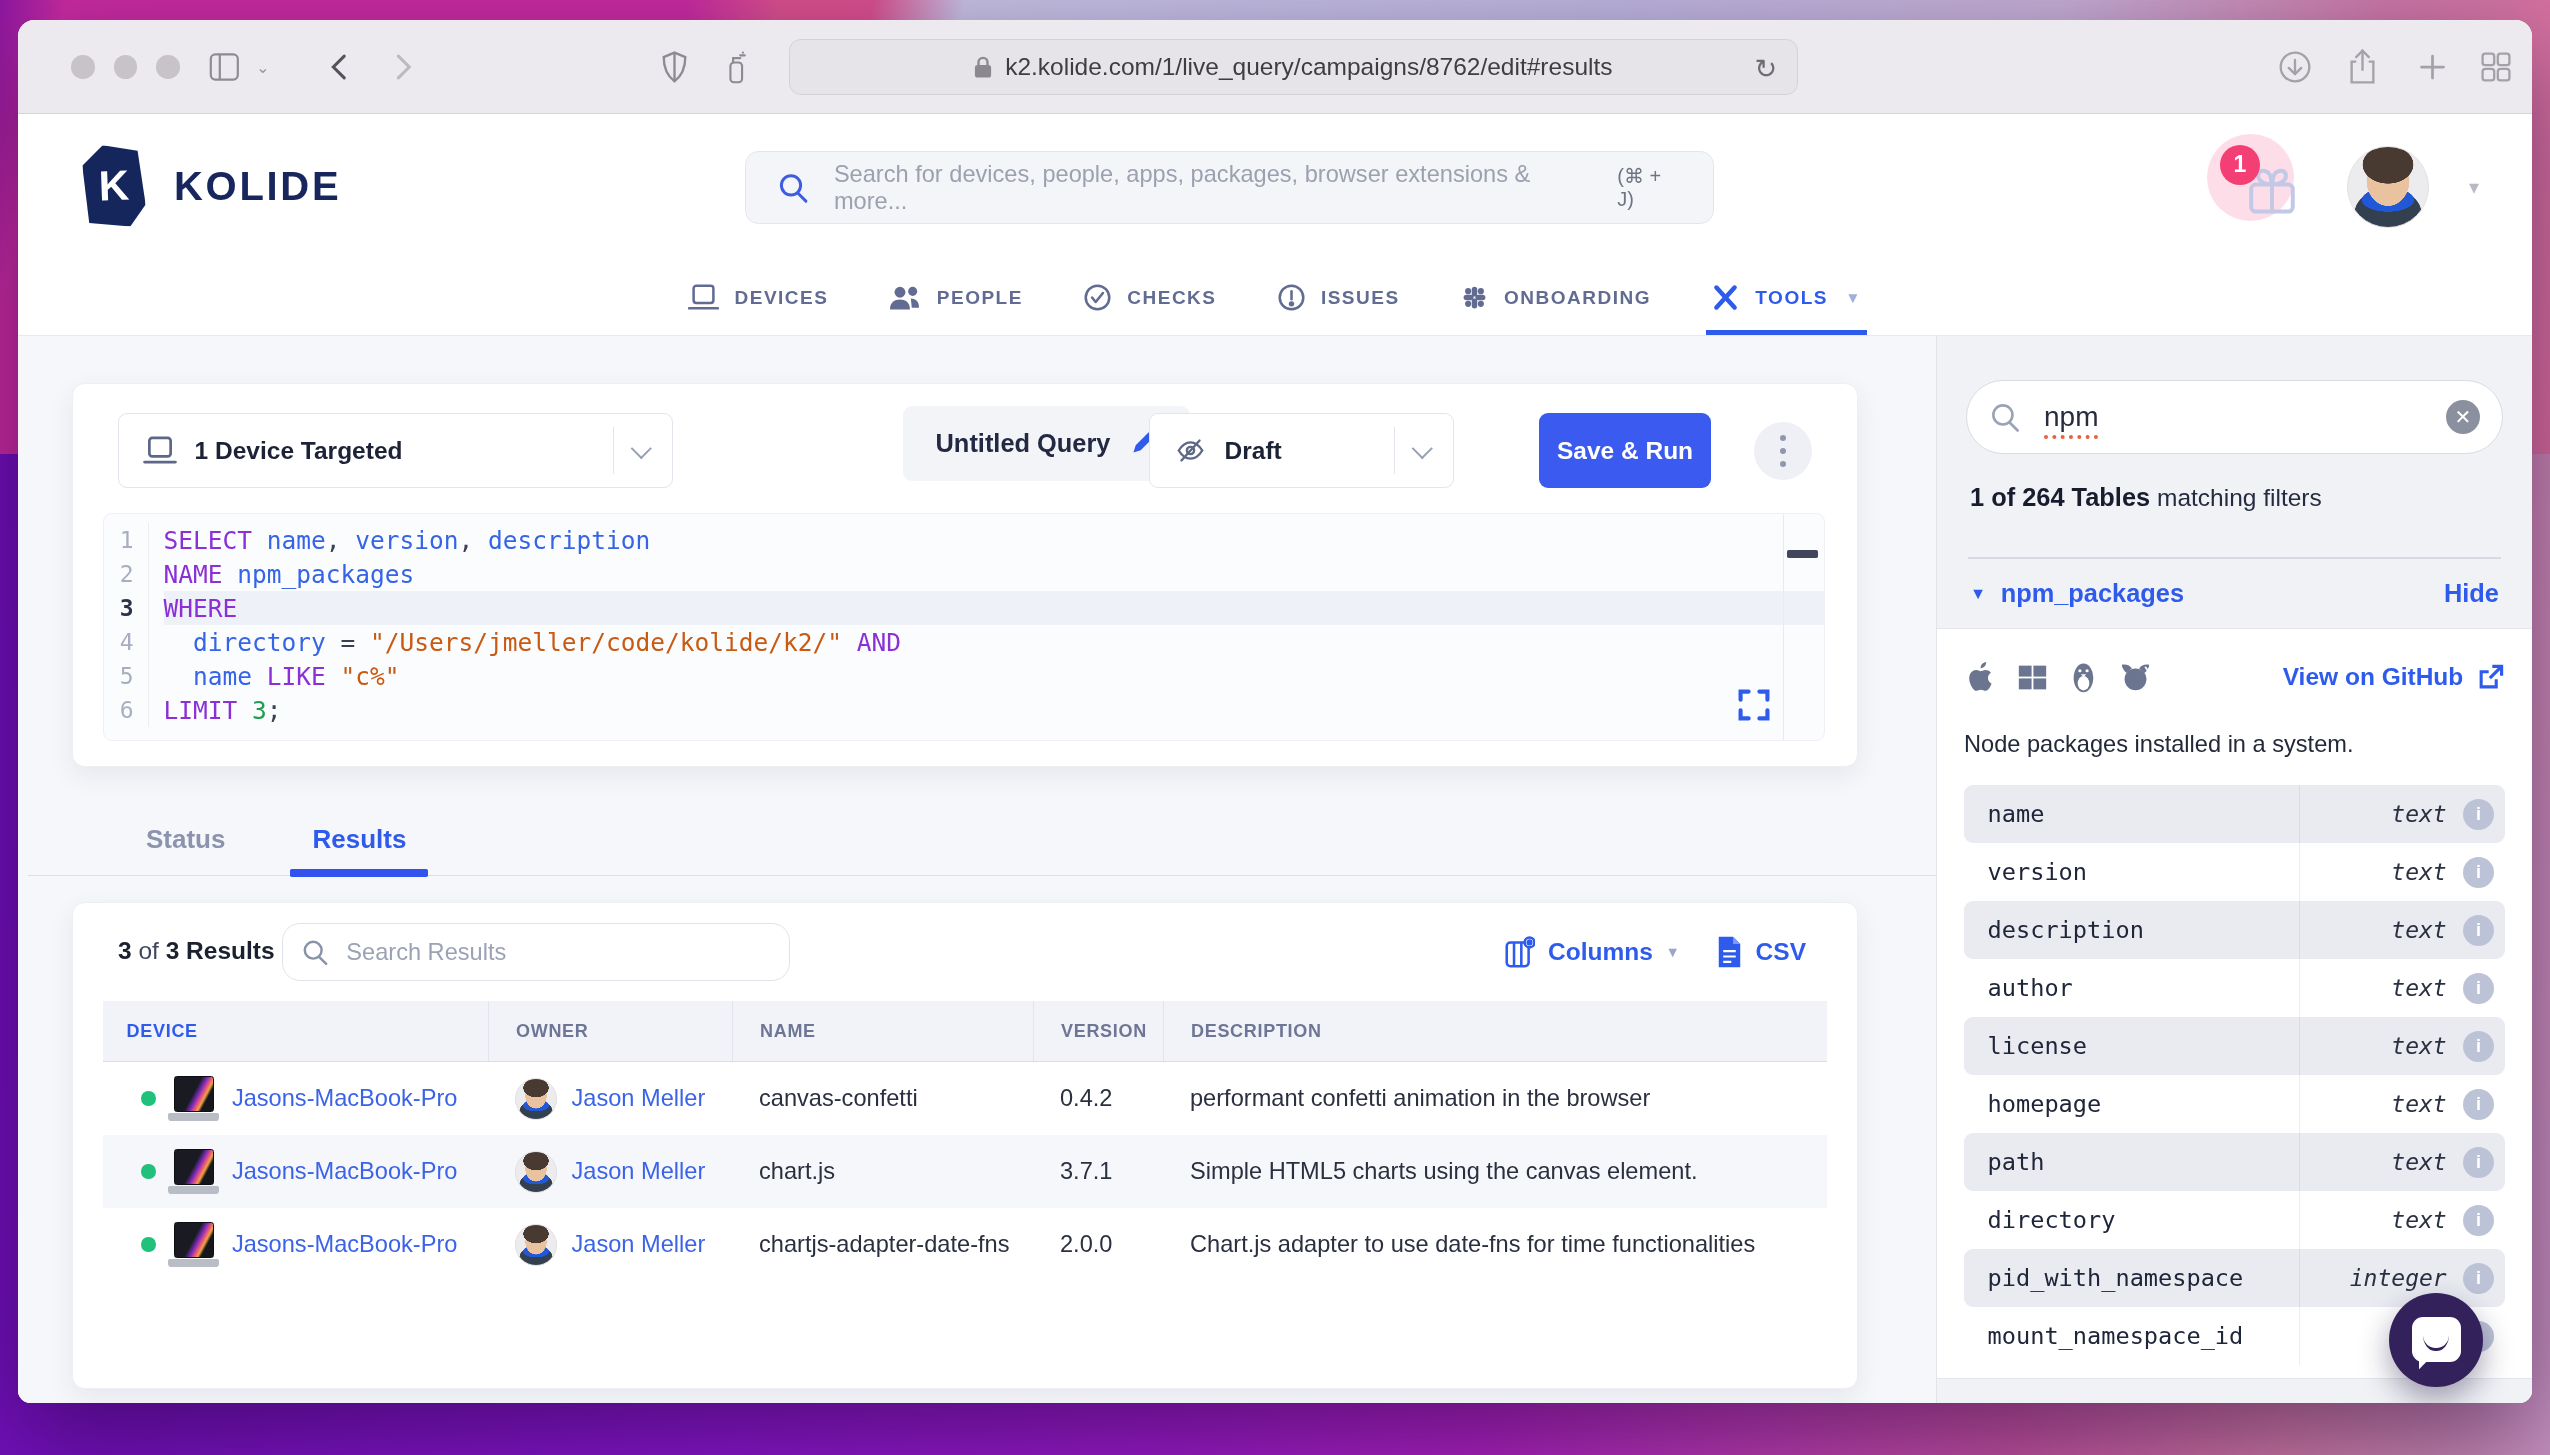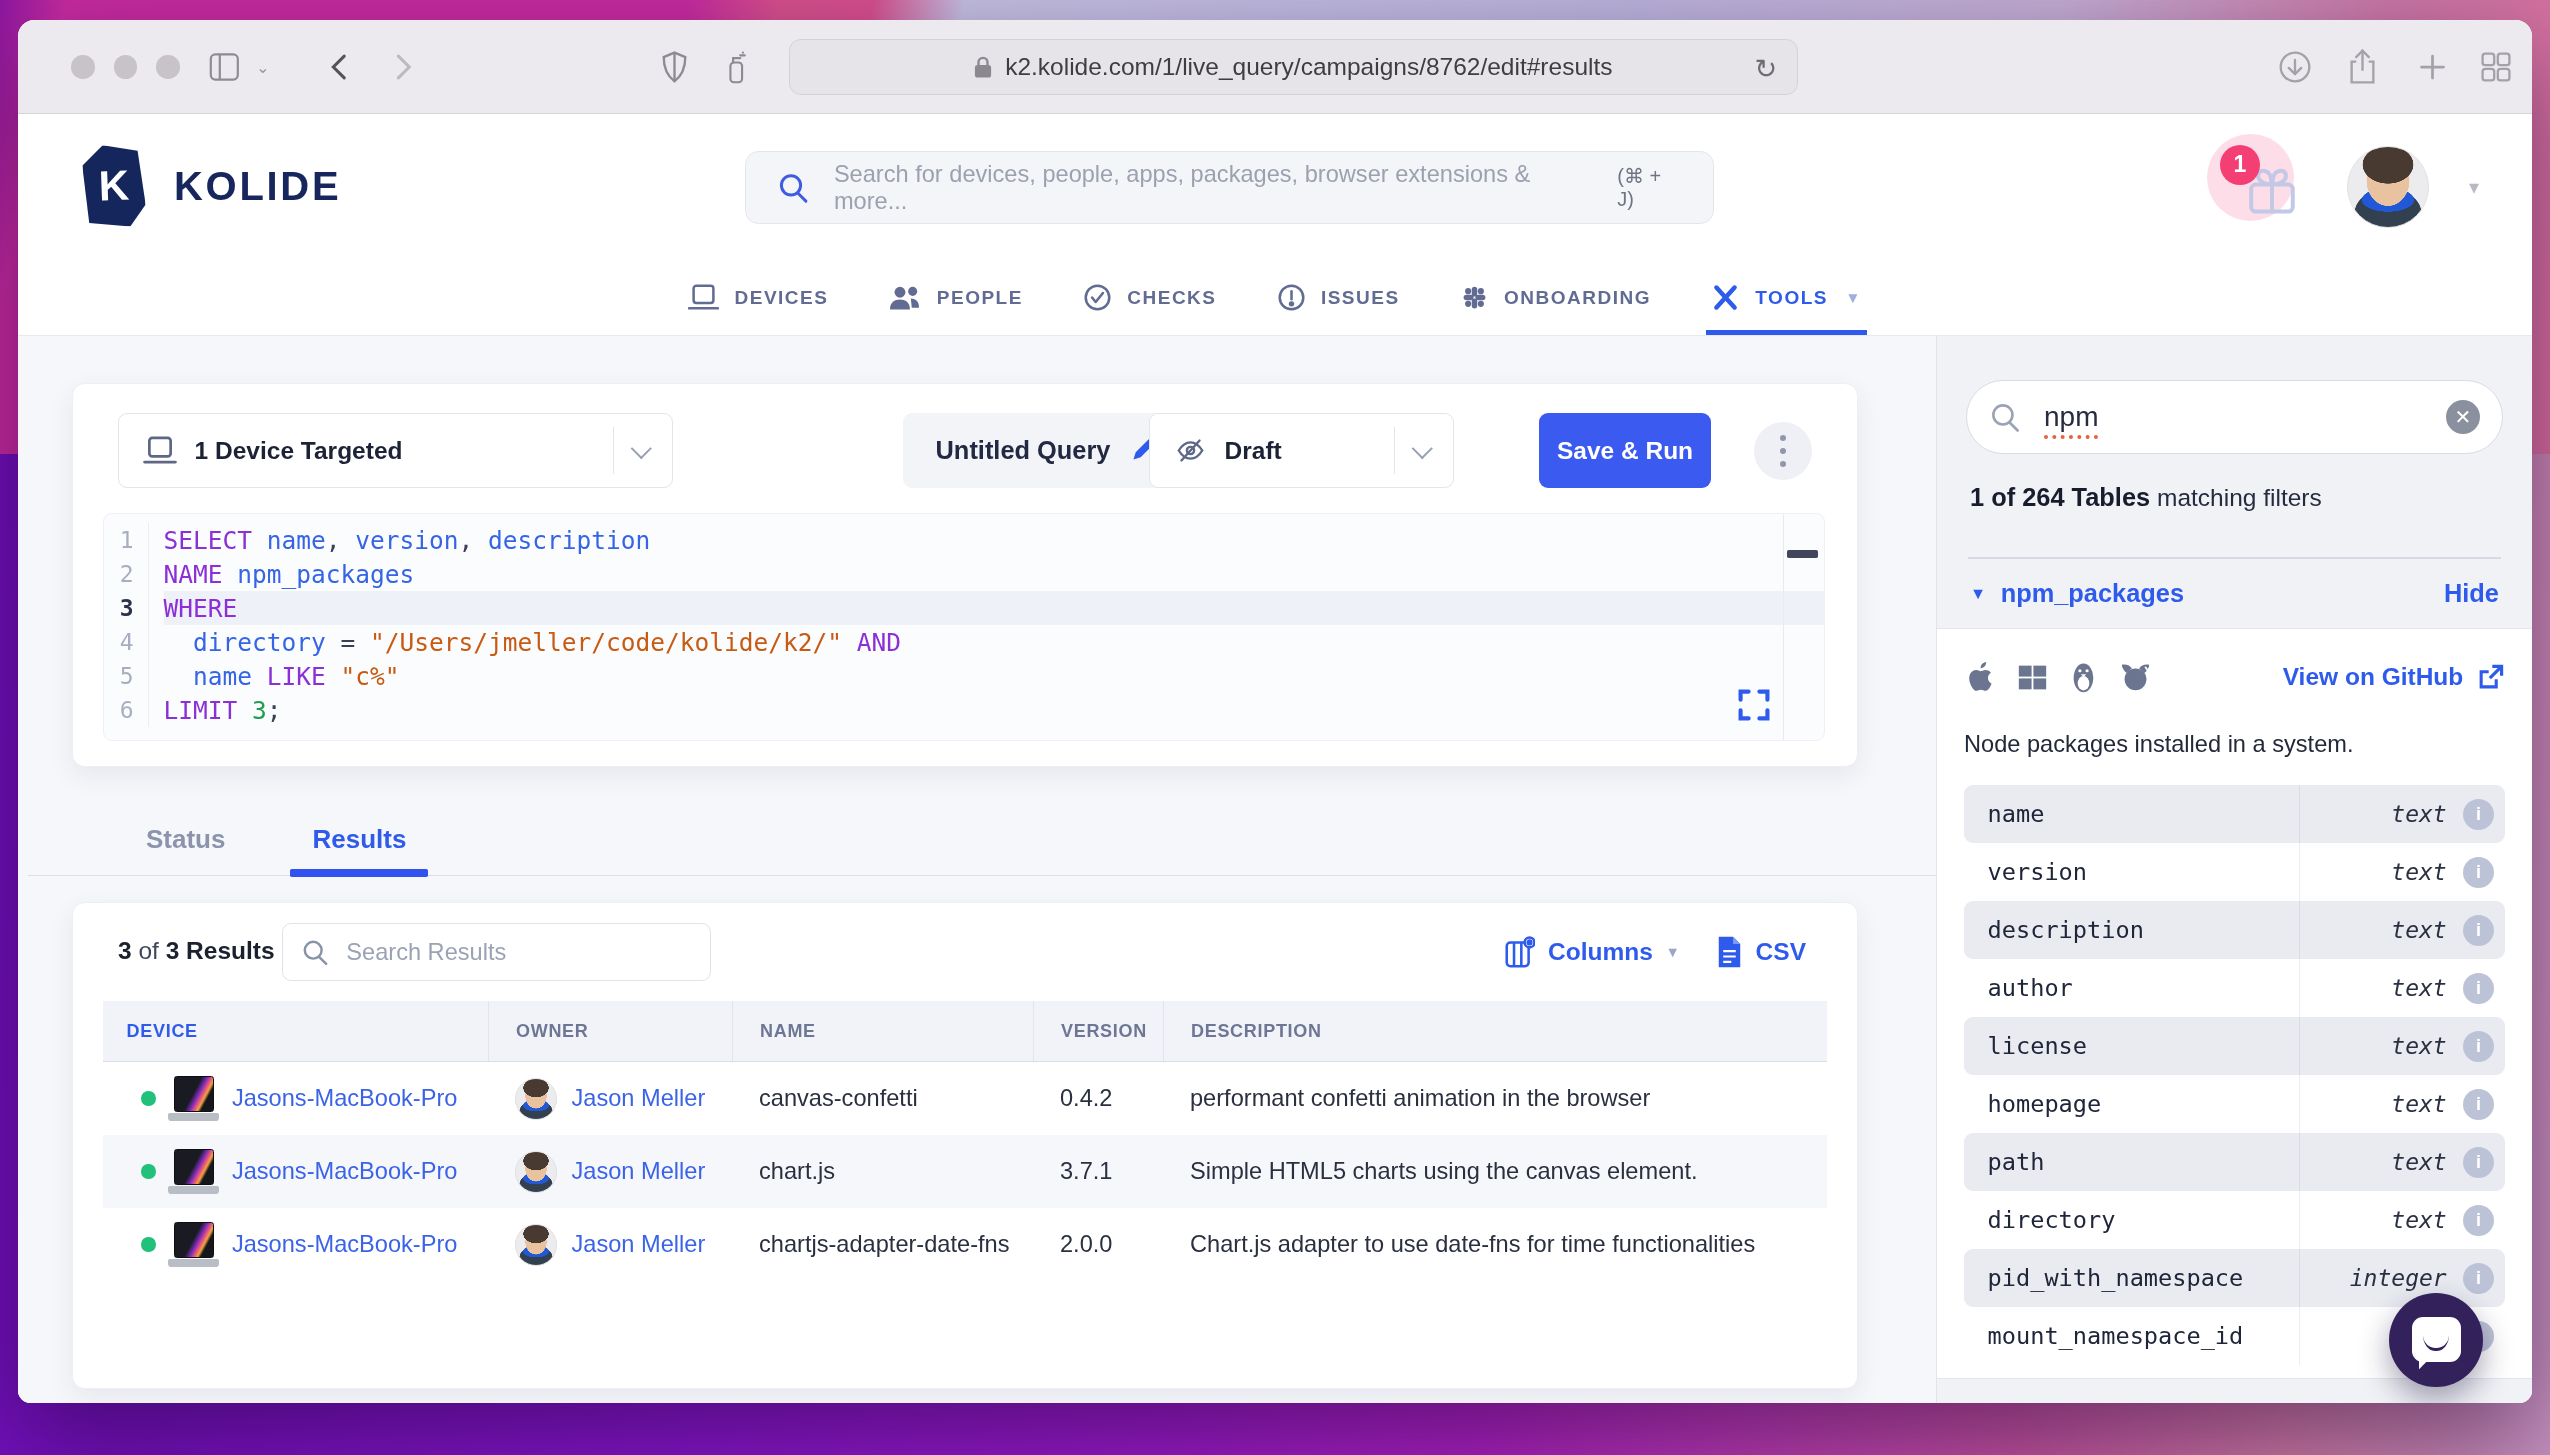--- a/index.html
+++ b/index.html
@@ -53,21 +53,21 @@
   .main{width:1918px;background:#f6f7fa;position:relative;flex:none}
   .sidebar{flex:1;background:#f0f2f6;border-left:0.9px solid #e2e4ea;position:relative}
   .card{background:#fff;border:0.9px solid #edeff3;border-radius:12.7px;box-shadow:0 9px 25.4px rgba(35,45,90,.08)}
   
   .q-card{position:absolute;left:54px;top:47px;width:1786px;height:384px}
   .q-select{position:absolute;top:29px;height:75px;border:1.8px solid #e2e5ec;border-radius:9px;display:flex;align-items:center;padding:0 0 0 23.6px;gap:18px;background:#fff;color:#1d2336;font-size:24.5px;font-weight:bold}
   .q-select .slate{color:#5d6886}
   .sel-end{margin-left:auto;height:100%;display:flex;align-items:center;gap:0}
   .sel-div{width:0.9px;height:47px;background:#e4e6ee;align-self:center}
   .chev{width:14.5px;height:14.5px;border-right:2.7px solid #98a0b4;border-bottom:2.7px solid #98a0b4;transform:rotate(45deg);margin:0 23.6px 5.4px 20px}
-  .q-title{position:absolute;left:830px;top:29px;width:287px;height:75px;background:#f3f4f8;border-radius:9px;display:flex;align-items:center;justify-content:center;gap:18px;color:#232943;font-size:25.4px;font-weight:bold}
+  .q-title{position:absolute;left:830px;top:22px;width:287px;height:75px;background:#f3f4f8;border-radius:9px;display:flex;align-items:center;justify-content:center;gap:18px;color:#232943;font-size:25.4px;font-weight:bold}
   .q-save{position:absolute;left:1466px;top:29px;width:172px;height:75px;background:#3a5af0;border:none;border-radius:9px;color:#fff;font-size:24.5px;font-weight:bold;font-family:inherit;cursor:pointer}
   .q-kebab{position:absolute;left:1681px;top:38px;width:58px;height:58px;border-radius:50%;background:#eef0f5;display:flex;align-items:center;justify-content:center;flex-direction:column;gap:6.4px;cursor:pointer}
   .q-kebab i{width:6.4px;height:6.4px;border-radius:50%;background:#8f97ad}
   .q-editor{position:absolute;left:30px;right:32px;top:129px;bottom:25.4px;background:#fbfcfe;border:0.9px solid #eef0f6;border-radius:9px;font-family:"DejaVu Sans Mono",monospace;font-size:24.5px;overflow:hidden;padding-top:9px}
   .code-line{display:flex;height:34px;align-items:center;white-space:pre}
   .code-line.active{background:linear-gradient(to right,transparent 60px,#eef1f8 60px)}
   .ln{width:45px;flex:none;text-align:right;color:#a7aec0;font-size:23px;padding-right:14.5px;border-right:0.9px solid #eceef4;align-self:stretch;display:flex;align-items:center;justify-content:flex-end}
   .code-line.active .ln{color:#2c3248;font-weight:bold}
   .code-text{padding-left:14.5px}
   .tk-k{color:#8b2fd6}.tk-i{color:#3565e6}.tk-s{color:#c85a12}.tk-num{color:#1d9e50}.tk-p{color:#3a4054}
@@ -77,21 +77,21 @@
   
   .tabs{position:absolute;left:10px;right:0;top:480px;height:60px;border-bottom:1.8px solid #dcdfe6;display:flex;align-items:flex-end;padding-left:118px;gap:87px}
   .tab{font-size:26px;font-weight:bold;color:#8b93ad;padding-bottom:20px;position:relative;cursor:pointer}
   .tab.active{color:#2e5bec}
   .tab.active::after{content:"";position:absolute;left:-22px;right:-22px;bottom:-1.8px;height:8.2px;background:#3152ee;border-radius:1.8px}
   
   .r-card{position:absolute;left:54px;top:566px;width:1786px;height:487px;overflow:hidden}
   .rc-toolbar{position:relative;height:98px}
   .rc-count{position:absolute;left:45px;top:34px;font-size:24.5px;color:#40475c}
   .rc-count b{color:#1c2130}
-  .rc-search{position:absolute;left:209px;top:20px;width:429px;height:58px;border:1.8px solid #dfe2e9;border-radius:9px;display:flex;align-items:center;padding:16px 18px;gap:16.3px;background:#fff}
+  .rc-search{position:absolute;left:209px;top:20px;width:508px;height:58px;border:1.8px solid #dfe2e9;border-radius:18px;display:flex;align-items:center;padding:16px 18px;gap:16.3px;background:#fff}
   .rc-search .ph{color:#9aa2b4;font-size:23.6px}
   .rc-actions{position:absolute;right:51px;top:0;height:98px;display:flex;align-items:center;gap:36px}
   .act{display:flex;align-items:center;gap:12.7px;color:#2e5bec;font-size:24.5px;font-weight:bold;cursor:pointer}
   .act .caret{color:#9aa7c9;font-size:14.5px}
   .r-table{margin:0 30px}
   .tr-head{display:grid;grid-template-columns:385px 244px 301px 130px 1fr;background:#f2f3f8;height:61px;border-bottom:1.8px solid #dadde4}
   .th{display:flex;align-items:center;padding-left:27px;color:#6d7694;font-size:18px;font-weight:bold;letter-spacing:0.7px;border-left:0.9px solid #e3e5ec}
   .th:first-child{border-left:none;color:#2e5bec;padding-left:23.6px}
   .tr{display:grid;grid-template-columns:385px 244px 301px 130px 1fr;height:73px;align-items:center}
   .tr.striped{background:#f6f7fa}

